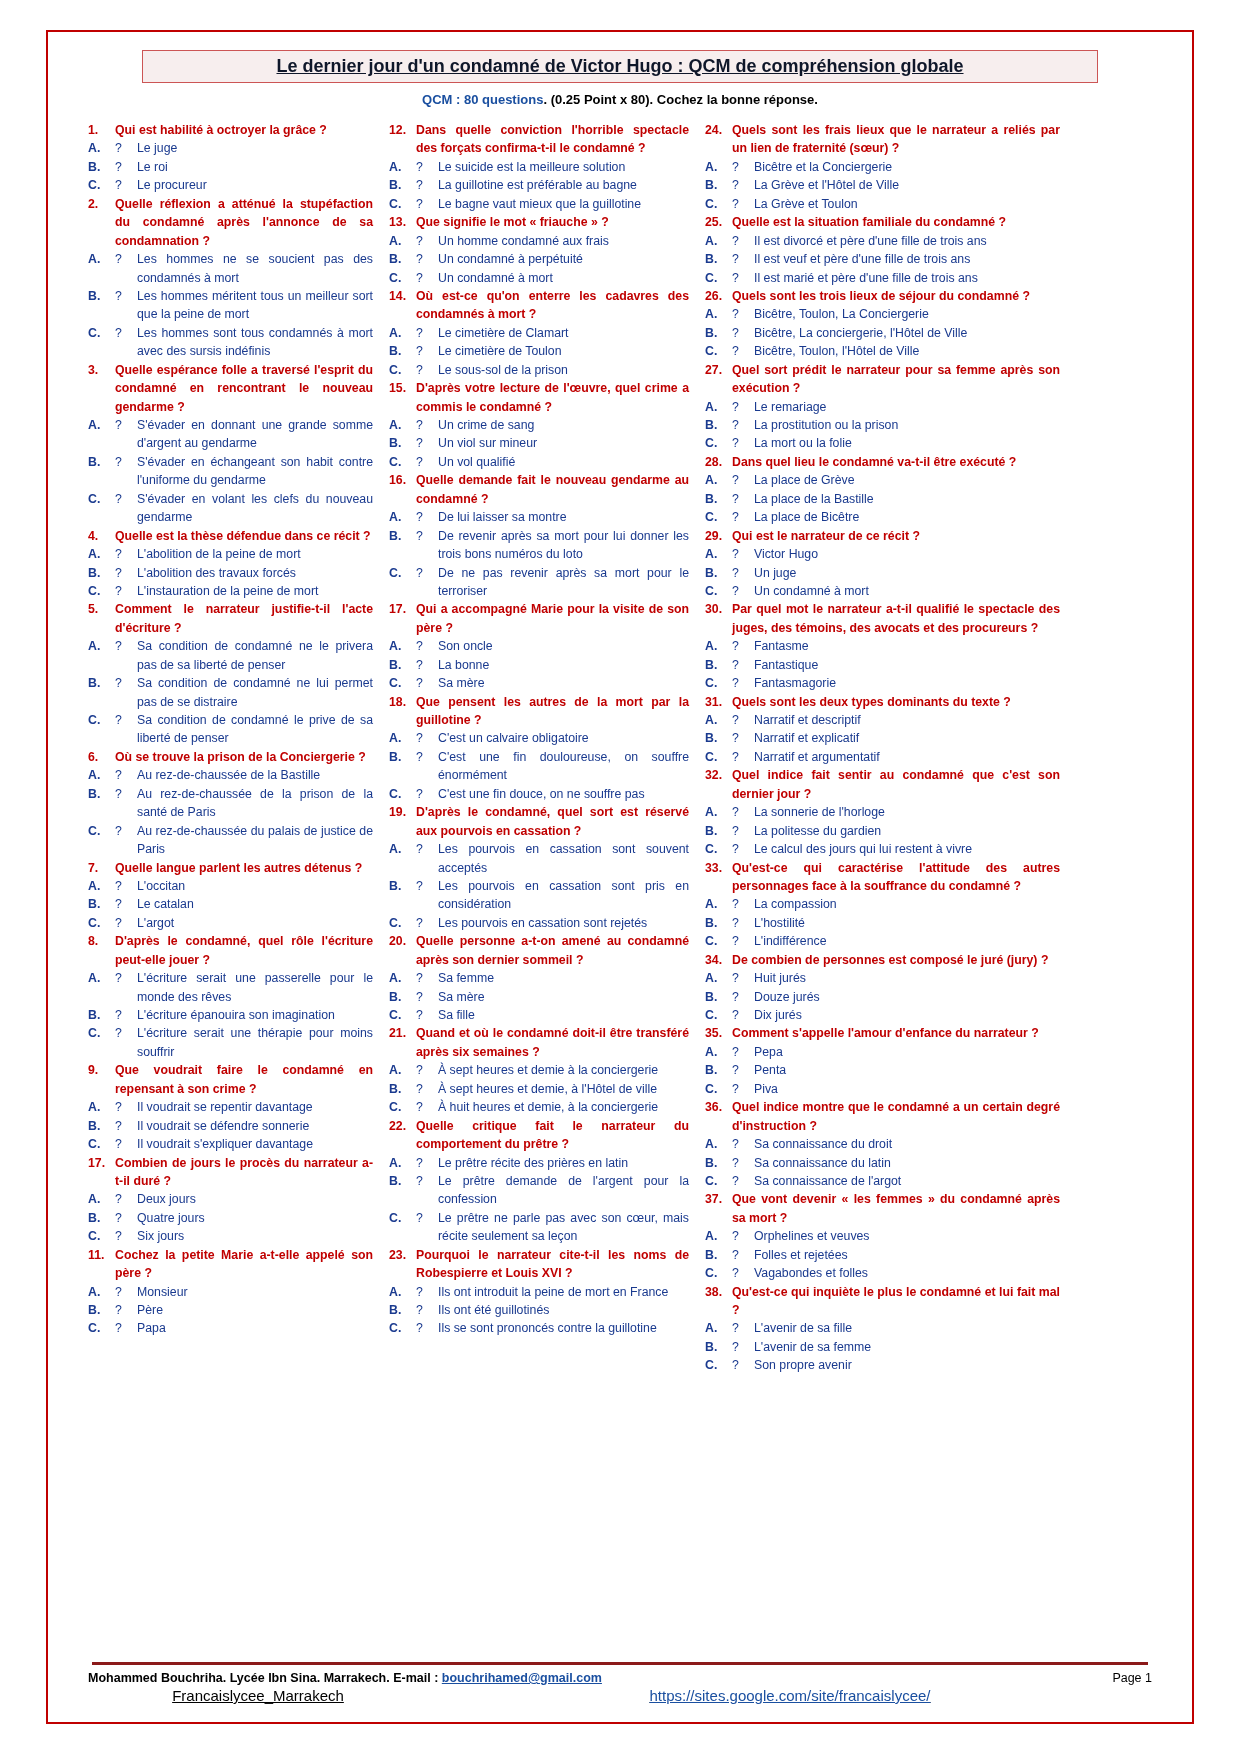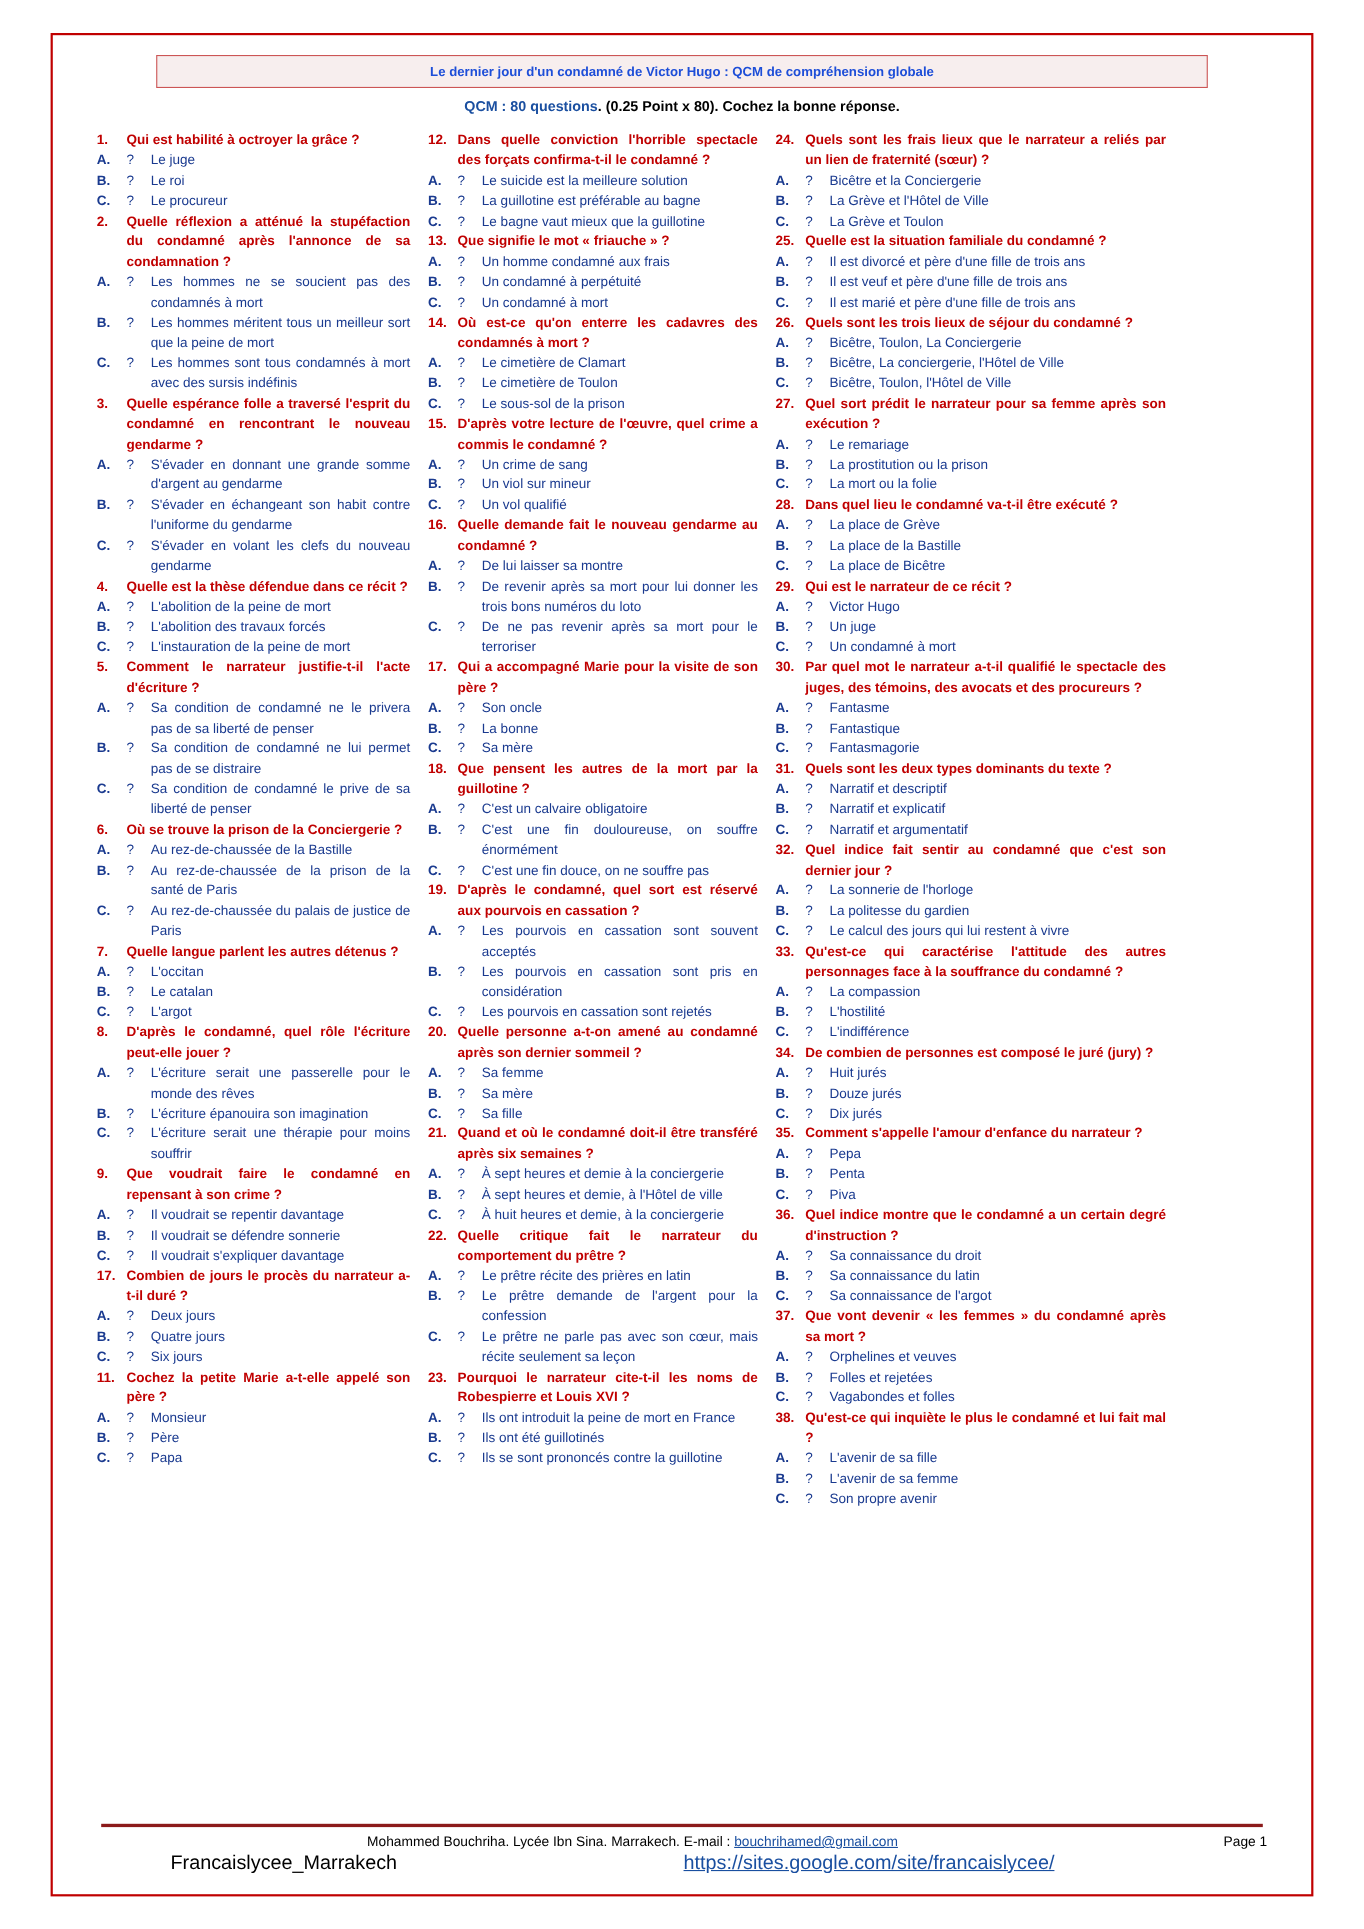--- a/index.html
+++ b/index.html
@@ -25,23 +25,24 @@
     flex-direction: column;
   }
   .title-box {
     margin: 6px 80px 0 80px;
     border: 1px solid #cc5555;
     background: #f7eeee;
     text-align: center;
     padding: 5px 4px 5px 4px;
   }
   .title-box .t {
-    color: #1d4ed8;
+    color: #0f172a;
     font-weight: bold;
-    font-size: 12px;
+    font-size: 18px;
+    text-decoration: underline;
   }
   .subtitle {
     text-align: center;
     font-size: 13px;
     margin-top: 9px;
     color: #000;
   }
   .subtitle .u {
     color: #1a4fa0;
     font-weight: bold;
@@ -89,26 +90,27 @@
     border-top: 3px solid #8b1a1a;
     margin: 4px 4px 6px 4px;
   }
   .footline {
     display: flex;
     font-size: 12.5px;
     color: #000;
     justify-content: space-between;
     align-items: flex-start;
   }
-  .footline .center { text-align: center; flex: 1; }
+  .footline .center { text-align: left; flex: 1; font-weight: bold; }
   .footline .right { width: 90px; text-align: right; }
   .footline2 {
     display: flex;
-    font-size: 18px;
+    font-size: 15px;
     margin-top: 2px;
+    text-decoration: underline;
   }
   .footline2 .l { width: 340px; text-align: center; }
   .footline2 .r { flex: 1; text-align: center; }
   a.link { color: #1a4fa0; text-decoration: underline; }
 </style>
 </head>
 <body>
 
 <div class="page-border"></div>
 

